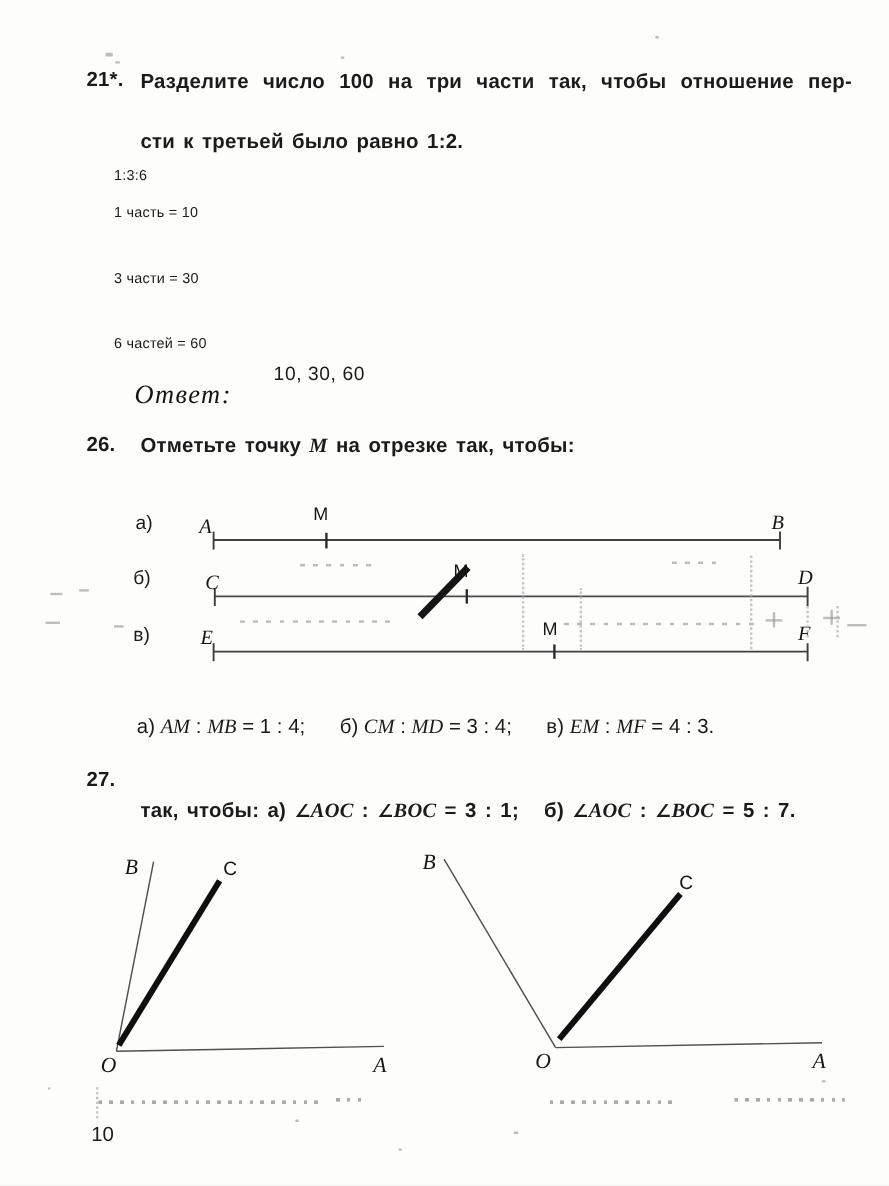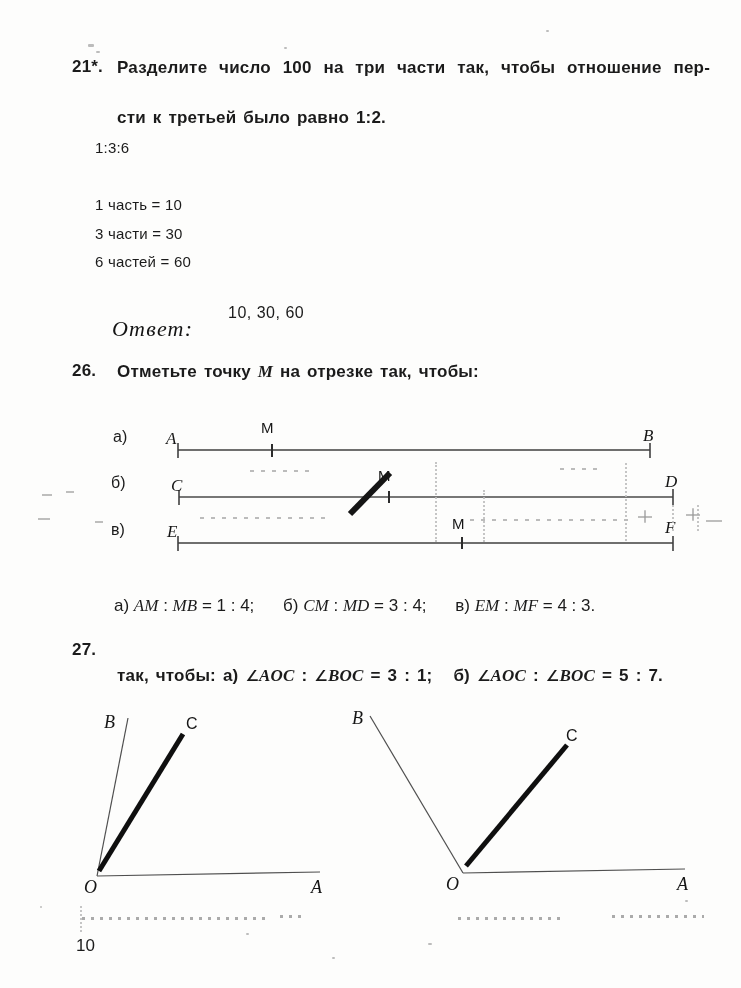--- a/index.html
+++ b/index.html
@@ -5,21 +5,21 @@
   html,body{margin:0;padding:0;background:#e8e8e8;}
   .page{
     position:relative;width:741px;height:988px;margin:0 auto;
     background:#fdfdfc;overflow:hidden;
     font-family:"Liberation Sans",sans-serif;color:#1b1b1b;
   }
   .pnum{position:absolute;font-weight:700;font-size:17px;letter-spacing:.2px;}
   .pline{position:absolute;font-size:17px;line-height:21px;letter-spacing:.2px;word-spacing:2px;font-weight:bold;}
   .just{text-align:justify;text-align-last:justify;}
   .nowrap{white-space:nowrap;}
-  .work{position:absolute;left:95px;font-size:15px;letter-spacing:.2px;}
+  .work{position:absolute;left:95px;font-size:12px;letter-spacing:.2px;}
   .ans-label{
     position:absolute;left:112px;top:316px;
     font-family:"Liberation Serif",serif;font-style:italic;
     font-size:22px;letter-spacing:1.2px;color:#141414;
   }
   .ans-value{position:absolute;left:228px;top:304px;font-size:16px;letter-spacing:.5px;}
   .item-label{position:absolute;font-size:16px;}
   .math{font-family:"Liberation Serif",serif;font-style:italic;}
   .cond-row{position:absolute;left:114px;top:596px;font-size:17px;white-space:nowrap;}
   .cond{margin-right:24px;}
@@ -44,23 +44,23 @@
 </head>
 <body>
 
 <div class="page">
 
   <span class="pnum" style="left:72px;top:57px">21*.</span>
   <div class="pline just" style="left:117px;top:57px;width:593px">Разделите число 100 на три части так, чтобы отношение пер-</div>
   <div class="pline nowrap" style="left:117px;top:107px">сти к третьей было равно 1:2.</div>
 
   <div class="work" style="top:139px">1:3:6</div>
-  <div class="work" style="top:196px">1 часть = 10</div>
+  <div class="work" style="top:170px">1 часть = 10</div>
   <div class="work" style="top:225px">3 части = 30</div>
-  <div class="work" style="top:253px">6 частей = 60</div>
+  <div class="work" style="top:279px">6 частей = 60</div>
 
   <span class="ans-label">Ответ:</span>
   <span class="ans-value">10, 30, 60</span>
 
   <span class="pnum" style="left:72px;top:361px">26.</span>
   <div class="pline nowrap" style="left:117px;top:361px">
     <span>Отметьте точку</span>
     <span class="math">М</span>
     <span>на отрезке так, чтобы:</span>
   </div>

